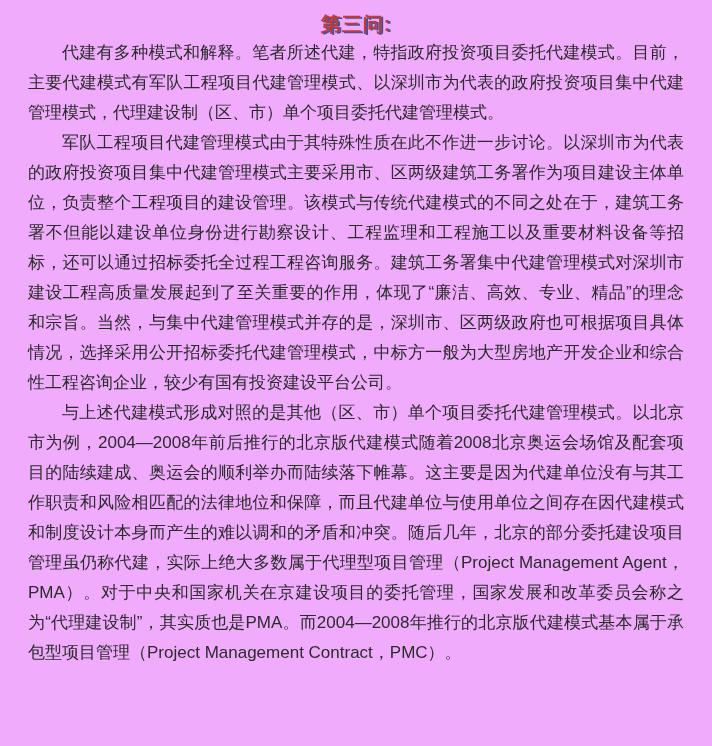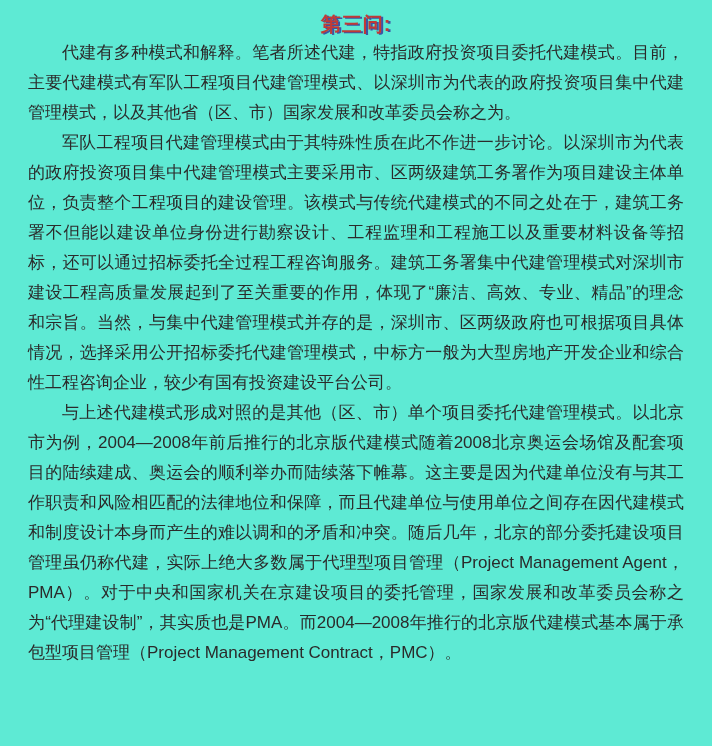--- a/index.html
+++ b/index.html
@@ -5,21 +5,21 @@
   html, body {
     margin: 0;
     padding: 0;
     background: #ffffff;
   }
   .page {
     width: 712px;
     height: 746px;
     box-sizing: border-box;
     padding: 10px 28px 8px 28px;
-    background: #5eead4;
+    background: #f0abfc;
     font-family: "Liberation Sans", sans-serif;
     overflow: hidden;
   }
   .header {
     text-align: center;
   }
   .page-title {
     display: inline-block;
     font-size: 20px;
     font-weight: bold;
@@ -72,17 +72,17 @@
 </style>
 </head>
 <body>
 
 <div class="page">
   <div class="header">
     <h1 class="page-title">第三问:</h1>
   </div>
 
   <div class="article">
-    <p>代建有多种模式和解释。笔者所述代建，特指政府投资项目委托代建模式。目前，主要代建模式有军队工程项目代建管理模式、以深圳市为代表的政府投资项目集中代建管理模式，以及其他省（区、市）国家发展和改革委员会称之为。</p>
+    <p>代建有多种模式和解释。笔者所述代建，特指政府投资项目委托代建模式。目前，主要代建模式有军队工程项目代建管理模式、以深圳市为代表的政府投资项目集中代建管理模式，代理建设制（区、市）单个项目委托代建管理模式。</p>
     <p>军队工程项目代建管理模式由于其特殊性质在此不作进一步讨论。以深圳市为代表的政府投资项目集中代建管理模式主要采用市、区两级建筑工务署作为项目建设主体单位，负责整个工程项目的建设管理。该模式与传统代建模式的不同之处在于，建筑工务署不但能以建设单位身份进行勘察设计、工程监理和工程施工以及重要材料设备等招标，还可以通过招标委托全过程工程咨询服务。建筑工务署集中代建管理模式对深圳市建设工程高质量发展起到了至关重要的作用，体现了“廉洁、高效、专业、精品”的理念和宗旨。当然，与集中代建管理模式并存的是，深圳市、区两级政府也可根据项目具体情况，选择采用公开招标委托代建管理模式，中标方一般为大型房地产开发企业和综合性工程咨询企业，较少有国有投资建设平台公司。</p>
     <p>与上述代建模式形成对照的是其他（区、市）单个项目委托代建管理模式。以北京市为例，2004—2008年前后推行的北京版代建模式随着2008北京奥运会场馆及配套项目的陆续建成、奥运会的顺利举办而陆续落下帷幕。这主要是因为代建单位没有与其工作职责和风险相匹配的法律地位和保障，而且代建单位与使用单位之间存在因代建模式和制度设计本身而产生的难以调和的矛盾和冲突。随后几年，北京的部分委托建设项目管理虽仍称代建，实际上绝大多数属于代理型项目管理（Project Management Agent，PMA）。对于中央和国家机关在京建设项目的委托管理，国家发展和改革委员会称之为“代理建设制”，其实质也是PMA。而2004—2008年推行的北京版代建模式基本属于承包型项目管理（Project Management Contract，PMC）。</p>
   </div>
 </div>
 
 </body></html>

